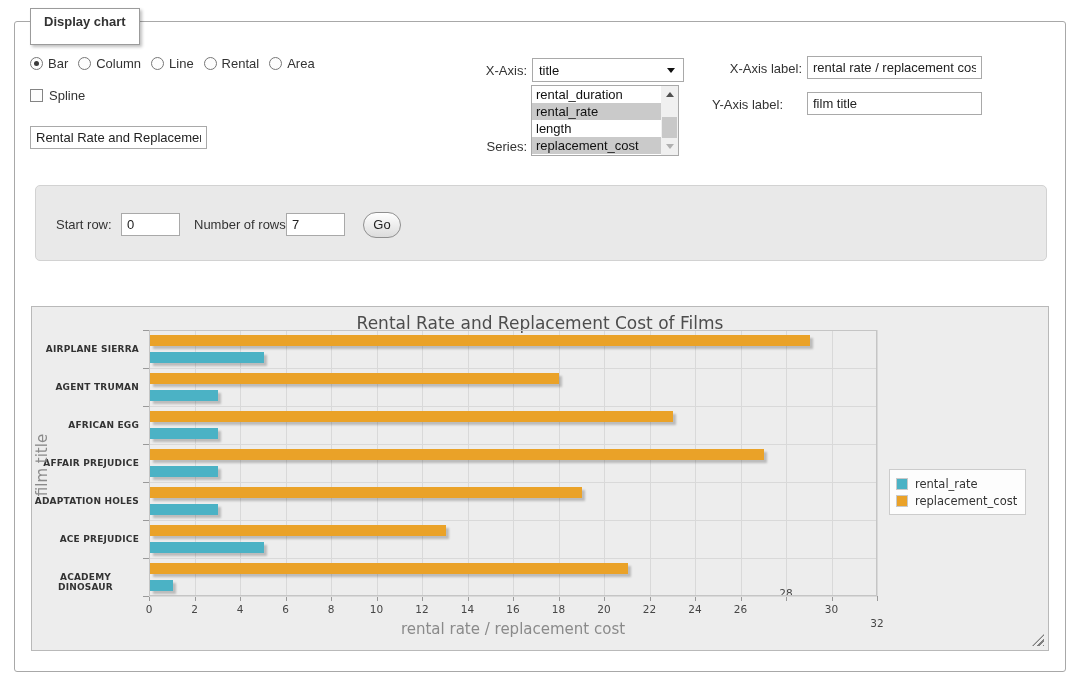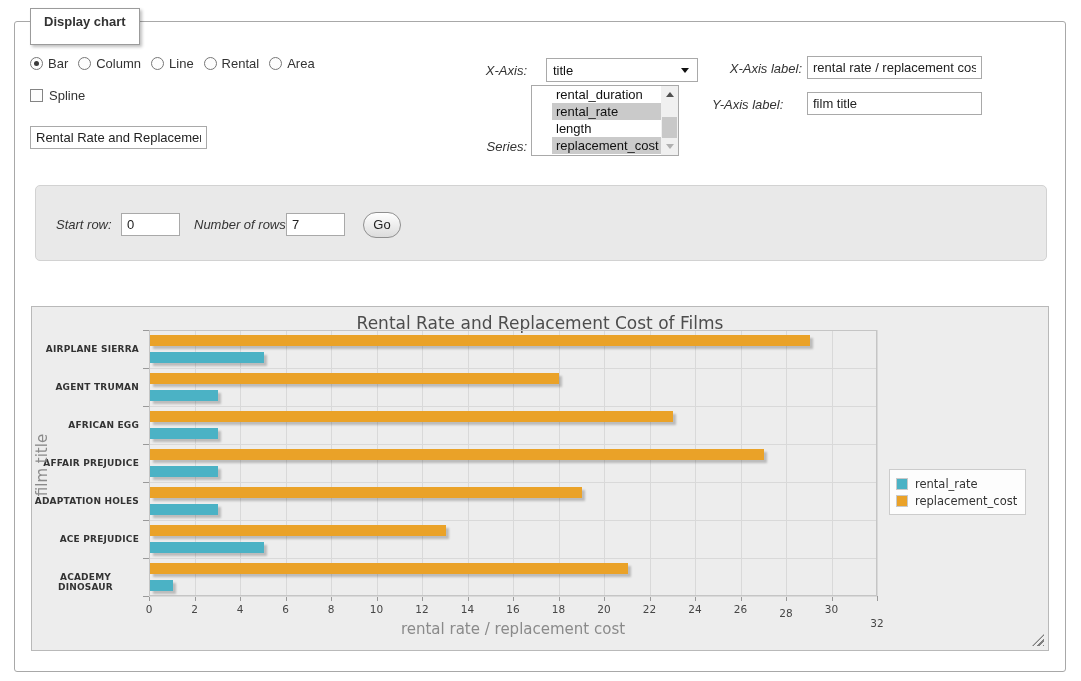--- a/index.html
+++ b/index.html
@@ -36,43 +36,43 @@
   }
   .stacked-row { left:30px; top:88px; display:flex; align-items:center; }
   .cb { width:13px; height:13px; border:1px solid #848484; background:#fdfdfd; margin-right:6px; }
 
   input[type=text] {
     font-family:"Liberation Sans", sans-serif; font-size:13px; color:#222;
     border:1px solid #a9a9a9; background:#fff; padding:2px 5px; height:23px;
   }
   .title-input { left:30px; top:126px; width:177px; }
 
-  .lbl { color:#333;font-style:italic; }
+  .lbl { color:#333; }
   .xaxis-lbl  { left:436px; top:63px;  width:91px;  text-align:right; }
   .series-lbl { left:446px; top:139px; width:81px;  text-align:right; }
   .xlabel-lbl { left:712px; top:61px;  width:90px;  text-align:right; }
   .ylabel-lbl { left:712px; top:97px;  width:90px;  text-align:left; }
 
   .select {
     left:532px; top:58px; width:152px; height:24px;
     border:1px solid #a9a9a9; background:#fff;
-    display:flex; align-items:center; padding:0 8px 0 6px; cursor:default;margin-left:14px;
+    display:flex; align-items:center; padding:0 8px 0 6px; cursor:default;
   }
   .select .sel-val { flex:1; color:#111; }
   .select .arrow {
     width:0; height:0; border-left:4px solid transparent; border-right:4px solid transparent;
     border-top:5px solid #111;
   }
 
   .listbox {
     left:531px; top:85px; width:148px; height:71px;
     border:1px solid #a9a9a9; background:#fff; overflow:hidden;
   }
   .opt { height:17px; line-height:17px; padding-left:4px; color:#111; width:129px;
-         white-space:nowrap; overflow:hidden;margin-left:20px; }
+         white-space:nowrap; overflow:hidden; }
   .opt.selected { background:#cacaca; }
   .sb { position:absolute; right:0; top:0; width:17px; height:69px; background:#f0f0f0; }
   .sb-btn { position:absolute; left:0; width:17px; height:17px; background:#f0f0f0;
             display:flex; align-items:center; justify-content:center; }
   .sb-up { top:0; } .sb-down { bottom:0; }
   .tri-up { width:0;height:0;border-left:4px solid transparent;border-right:4px solid transparent;border-bottom:5px solid #505050; }
   .tri-down { width:0;height:0;border-left:4px solid transparent;border-right:4px solid transparent;border-top:5px solid #b0b0b0; }
   .sb-thumb { position:absolute; left:1px; top:31px; width:15px; height:22px; background:#c8c8c8; }
 
   .xlabel-input { left:807px; top:56px; width:175px; }
@@ -248,21 +248,21 @@
       <div class="tickmark" style="left: 617.5px; top: 289px; width: 1px; height: 5px;"></div>
       <div class="x-tick-label" style="left: 617.5px; top: 296px;">22</div>
       <div class="gridline" style="left: 663px; top: 23px; width: 1px; height: 266px;"></div>
       <div class="tickmark" style="left: 663px; top: 289px; width: 1px; height: 5px;"></div>
       <div class="x-tick-label" style="left: 663px; top: 296px;">24</div>
       <div class="gridline" style="left: 708.5px; top: 23px; width: 1px; height: 266px;"></div>
       <div class="tickmark" style="left: 708.5px; top: 289px; width: 1px; height: 5px;"></div>
       <div class="x-tick-label" style="left: 708.5px; top: 296px;">26</div>
       <div class="gridline" style="left: 754px; top: 23px; width: 1px; height: 266px;"></div>
       <div class="tickmark" style="left: 754px; top: 289px; width: 1px; height: 5px;"></div>
-      <div class="x-tick-label" style="left: 754px; top: 300px;">28</div>
+      <div class="x-tick-label" style="left: 754px; top: 280px;">28</div>
       <div class="gridline" style="left: 799.5px; top: 23px; width: 1px; height: 266px;"></div>
       <div class="tickmark" style="left: 799.5px; top: 289px; width: 1px; height: 5px;"></div>
       <div class="x-tick-label" style="left: 799.5px; top: 296px;">30</div>
       <div class="gridline" style="left: 845px; top: 23px; width: 1px; height: 266px;"></div>
       <div class="tickmark" style="left: 845px; top: 289px; width: 1px; height: 5px;"></div>
       <div class="x-tick-label" style="left: 845px; top: 310px;">32</div>
       <div class="gridline" style="left: 117px; top: 23px; width: 728px; height: 1px;"></div>
       <div class="tickmark" style="left: 111px; top: 23px; width: 6px; height: 1px;"></div>
       <div class="gridline" style="left: 117px; top: 61px; width: 728px; height: 1px;"></div>
       <div class="tickmark" style="left: 111px; top: 61px; width: 6px; height: 1px;"></div>

